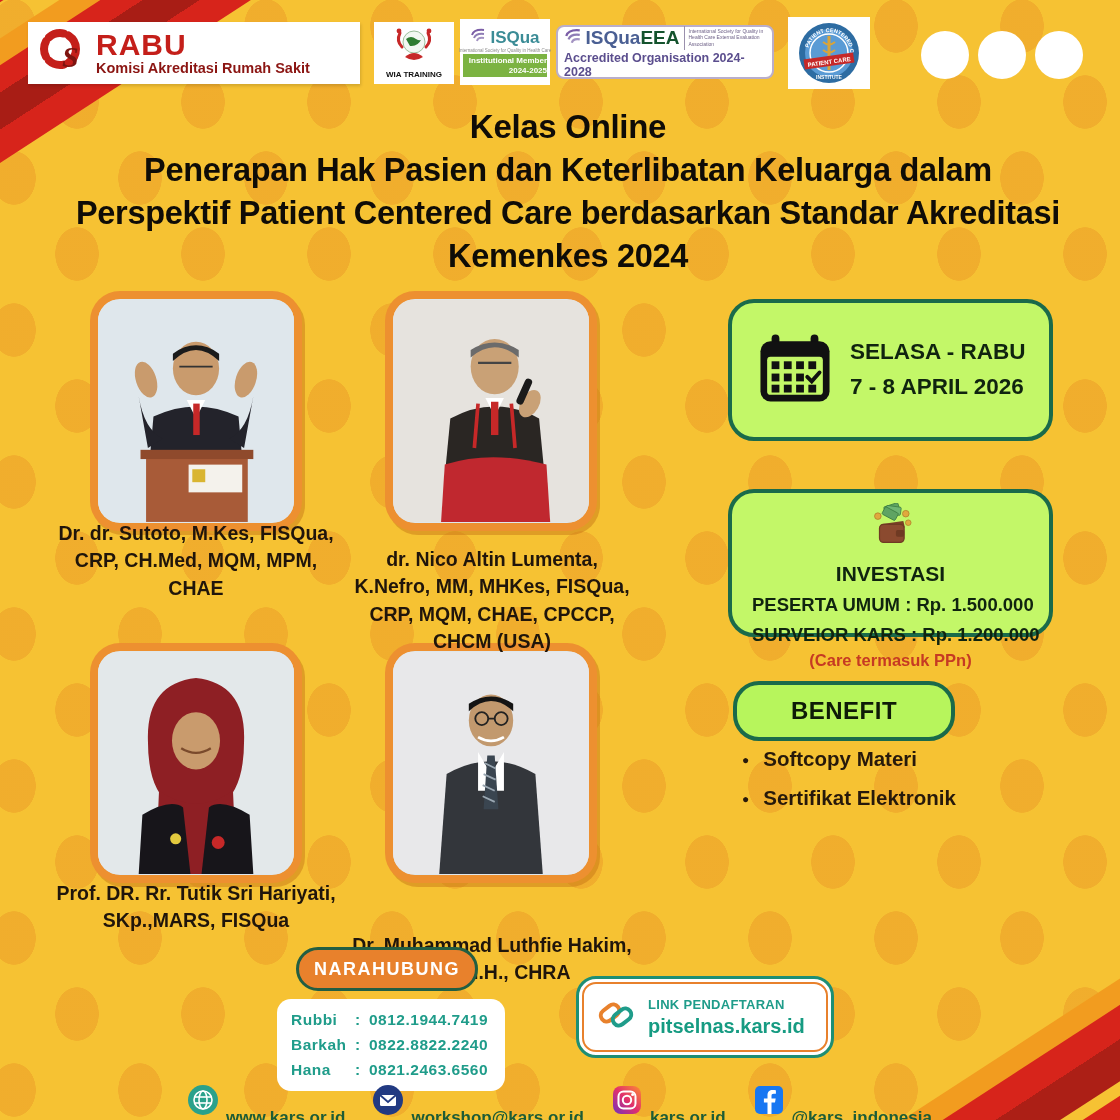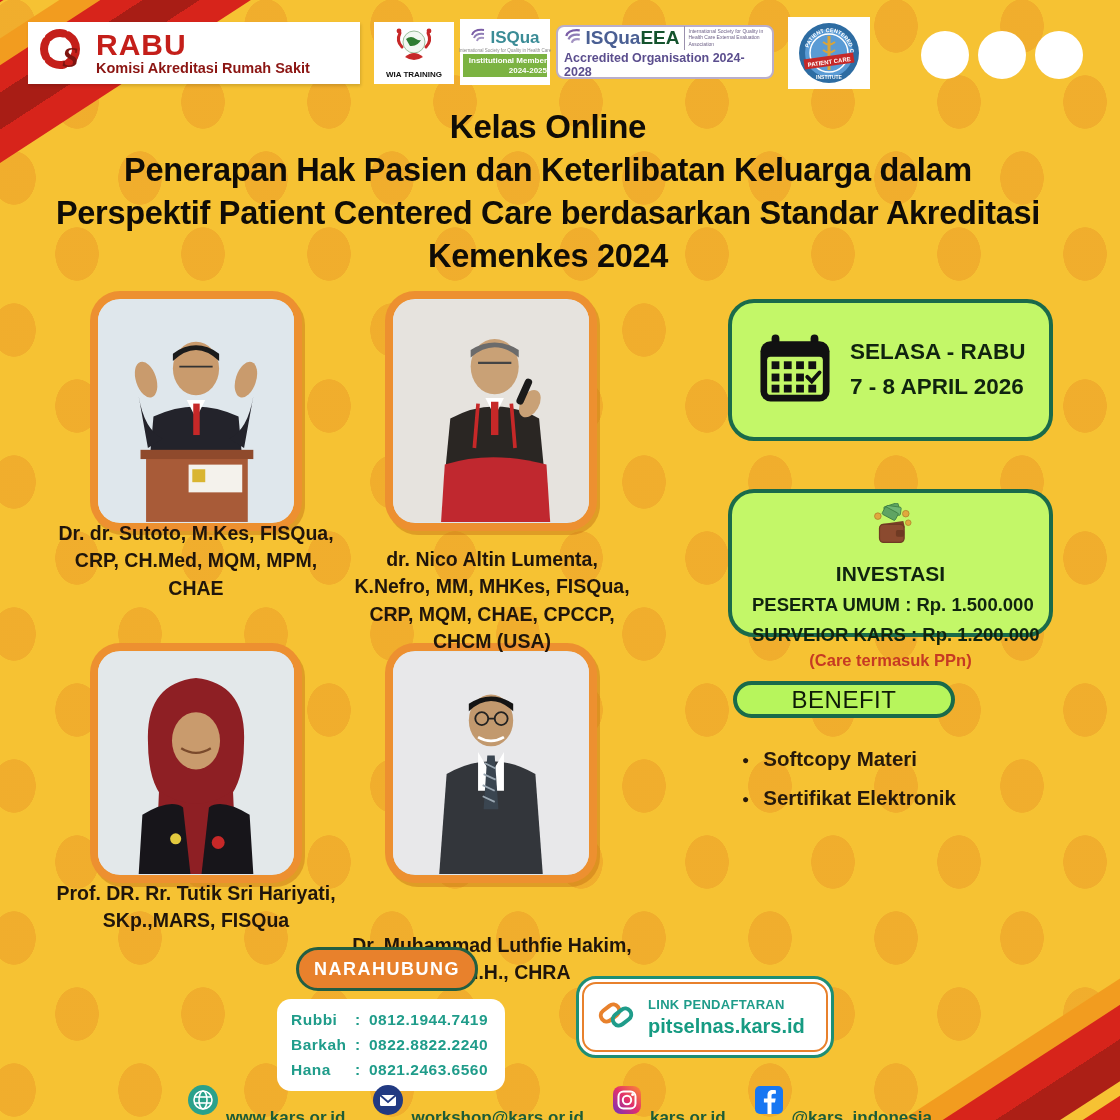--- a/index.html
+++ b/index.html
@@ -39,37 +39,37 @@
   .eea-box{left:556px;top:25px;width:218px;height:54px;border:2px solid #b9aecb;border-radius:8px;padding:3px 6px;gap:1px;}
   .eea-row{display:flex;align-items:center;gap:4px;}
   .eea-word{font-size:19px;font-weight:800;color:#4a5f93;line-height:1;}
   .eea-word b{color:#14532d;}
   .eea-bar{width:1px;height:24px;background:#9a90ad;}
   .eea-sub{font-size:5px;color:#6c5f86;line-height:1.25;width:78px;}
   .eea-banner{font-size:12.5px;font-weight:800;color:#5B4E8E;}
   .pcc-box{left:788px;top:17px;width:82px;height:72px;}
   .hdr-dot{position:absolute;top:31px;width:48px;height:48px;border-radius:50%;background:#fff;}
   
-  .title{position:absolute;left:48px;top:106px;width:1000px;text-align:center;color:#0F0C07;font-weight:800;letter-spacing:-.3px;}
+  .title{position:absolute;left:68px;top:106px;width:1000px;text-align:center;color:#0F0C07;font-weight:800;letter-spacing:-.3px;}
   .title .kicker{font-size:33px;line-height:1.3;}
   .title .main{font-size:32.5px;line-height:1.32;}
   
   .photo{position:absolute;width:212px;height:240px;background:#ED9030;border-radius:30px;padding:8px;box-sizing:border-box;box-shadow:3px 4px 0 rgba(196,112,20,.45);}
   .photo-inner{width:100%;height:100%;border-radius:22px;overflow:hidden;background:#dfe7ec;}
   .photo-inner svg{display:block;width:100%;height:100%;}
   .sname{position:absolute;text-align:center;font-size:19.5px;font-weight:800;color:#20150B;line-height:1.4;}
   
   .panel{position:absolute;background:#C3F768;border:4px solid #1A6A4A;border-radius:26px;box-sizing:border-box;}
   .date-box{left:728px;top:299px;width:325px;height:142px;display:flex;align-items:center;gap:16px;padding:0 0 0 24px;}
   .date-text{font-size:22.5px;font-weight:800;color:#10240F;line-height:1.55;}
   .inv-box{left:728px;top:489px;width:325px;height:148px;padding:10px 0 0 0;}
   .inv-head{display:flex;align-items:center;justify-content:center;gap:8px;font-size:21px;font-weight:800;color:#10240F;flex-direction:column;}
   .inv-lines{padding:4px 0 0 20px;font-size:18.5px;font-weight:800;color:#10240F;line-height:1.6;}
   .inv-note{text-align:center;font-size:16.5px;font-weight:800;color:#C63A23;margin-top:2px;}
-  .benefit-pill{position:absolute;left:733px;top:681px;width:222px;height:37px;background:#B7F55C;border:4px solid #1A6A4A;border-radius:26px;display:flex;align-items:center;justify-content:center;font-size:24px;font-weight:400;color:#0E1B07;box-sizing:border-box;letter-spacing:.5px;}
+  .benefit-pill{position:absolute;left:733px;top:681px;width:222px;height:60px;background:#B7F55C;border:4px solid #1A6A4A;border-radius:26px;display:flex;align-items:center;justify-content:center;font-size:24px;font-weight:700;color:#0E1B07;box-sizing:border-box;letter-spacing:.5px;}
   .benefit-list{position:absolute;left:742px;top:740px;font-size:20.5px;font-weight:800;color:#27190B;line-height:1.9;}
   .benefit-list .bi::before{content:"●";font-size:12px;vertical-align:2px;margin-right:14px;}
   
   .nara-pill{position:absolute;left:296px;top:947px;width:182px;height:44px;background:#E8812C;border:3px solid #235E42;border-radius:24px;display:flex;align-items:center;justify-content:center;color:#fff;font-size:18px;font-weight:800;letter-spacing:1.5px;box-sizing:border-box;}
   .contact-box{position:absolute;left:277px;top:999px;width:228px;height:92px;background:#fff;border-radius:14px;padding:12px 14px;box-sizing:border-box;display:flex;flex-direction:column;justify-content:space-between;}
   .crow{display:grid;grid-template-columns:64px 14px auto;font-size:15.5px;font-weight:800;color:#1F9C8A;letter-spacing:.5px;}
   .link-box{position:absolute;left:576px;top:976px;width:258px;height:82px;background:#fff;border:3px solid #1E8E74;border-radius:20px;box-sizing:border-box;padding:3px;cursor:pointer;}
   .link-inner{width:100%;height:100%;border:2px solid #E8812C;border-radius:14px;box-sizing:border-box;display:flex;align-items:center;gap:10px;padding:0 10px;}
   .link-text .l1{font-size:13px;font-weight:800;color:#1F9C8A;letter-spacing:.3px;}
   .link-text .l2{font-size:20px;font-weight:800;color:#169B82;margin-top:3px;}

